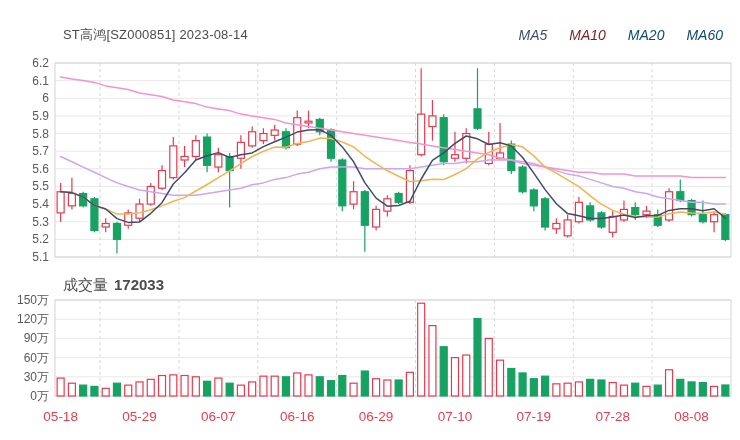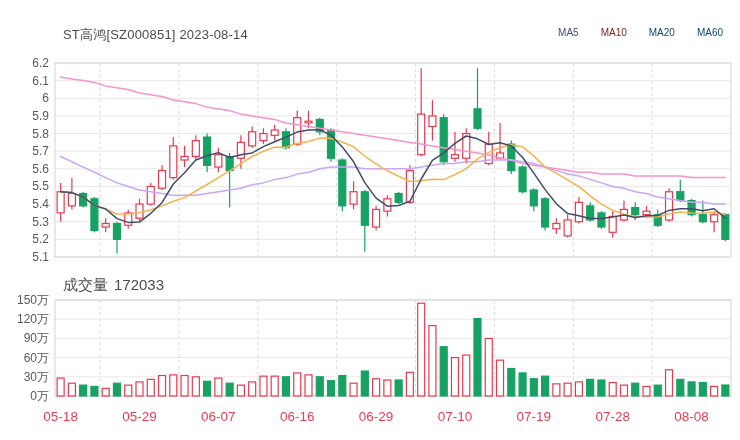--- a/index.html
+++ b/index.html
@@ -1,23 +1,23 @@
 <!DOCTYPE html>
 <html><head>
 <meta charset="utf-8">
 <style>
   html,body{margin:0;padding:0;background:#ffffff;}
   body{width:740px;height:440px;position:relative;font-family:"Liberation Sans","DejaVu Sans",sans-serif;overflow:hidden;}
   #stage{position:relative;width:740px;height:440px;background:#fff;}
   #chart-svg{position:absolute;left:0;top:0;}
   .hdr-title{position:absolute;left:63px;top:26px;font-size:13px;color:#4c4c4c;letter-spacing:0.2px;}
-  .legend{position:absolute;top:27px;right:17px;display:flex;gap:22px;font-size:10px;}
+  .legend{position:absolute;top:27px;right:17px;display:flex;gap:22px;font-size:14px;font-style:italic;}
   .legend span{cursor:pointer;}
   .vol-hdr{position:absolute;left:63px;top:276px;font-size:15px;color:#4c4c4c;}
-  .vol-hdr b{font-weight:normal;margin-left:6px;}
+  .vol-hdr b{font-weight:bold;margin-left:6px;}
 </style>
 </head>
 <body>
 
 <div id="stage">
 
   <svg id="chart-svg" width="740" height="440">
       <line x1="55" y1="63" x2="731" y2="63" stroke="#e8e8e8" stroke-width="1"></line>
       <text x="49" y="67" fill="#595959" font-size="12" text-anchor="end" font-family="&quot;Liberation Sans&quot;,&quot;DejaVu Sans&quot;,sans-serif">6.2</text>
       <line x1="55" y1="80.63636363636364" x2="731" y2="80.63636363636364" stroke="#e8e8e8" stroke-width="1"></line>

